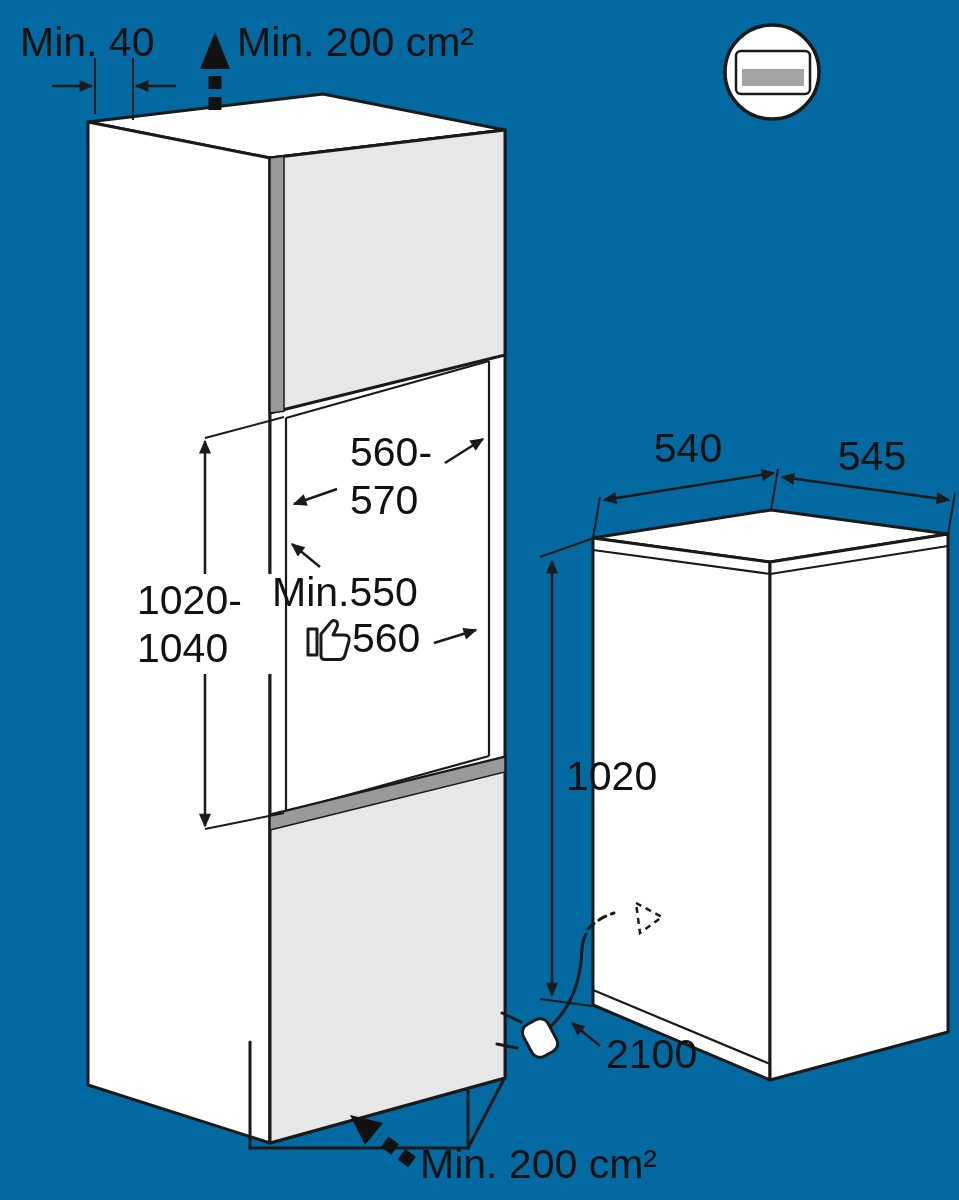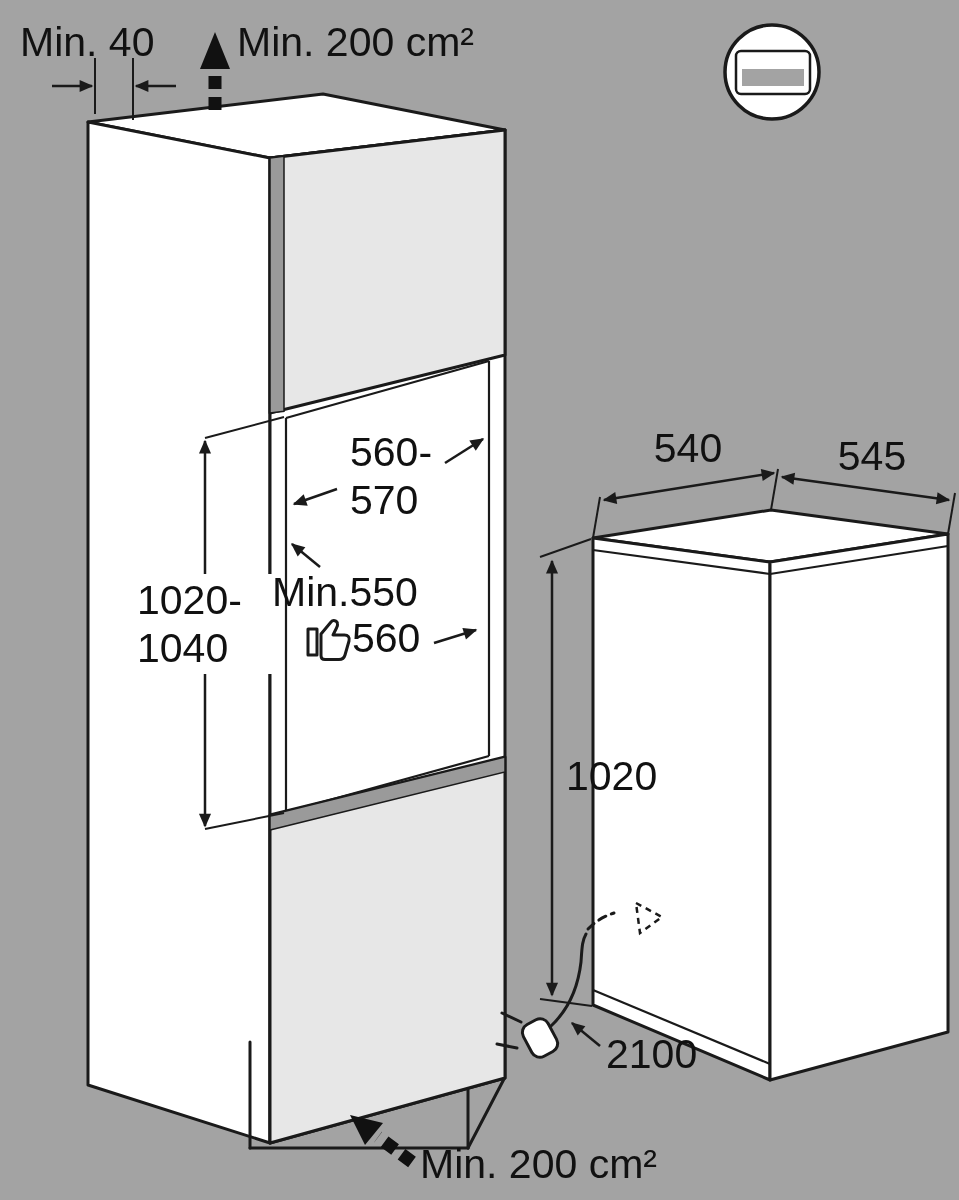--- a/index.html
+++ b/index.html
@@ -1,19 +1,19 @@
 <!DOCTYPE html>
 <html><head>
 <meta charset="utf-8">
 <style>
   html,body{margin:0;padding:0;background:#ffffff;}
   .canvas{
     position:relative;
     width:959px;height:1200px;
-    background:#a3a3a3;
+    background:#0369a1;
     font-family:"Liberation Sans","DejaVu Sans",sans-serif;
     overflow:hidden;
   }
   svg{display:block;}
   text{
     font-family:"Liberation Sans","DejaVu Sans",sans-serif;
     font-size:41px;
     fill:#111111;
   }
   .t-mid{text-anchor:middle;}

